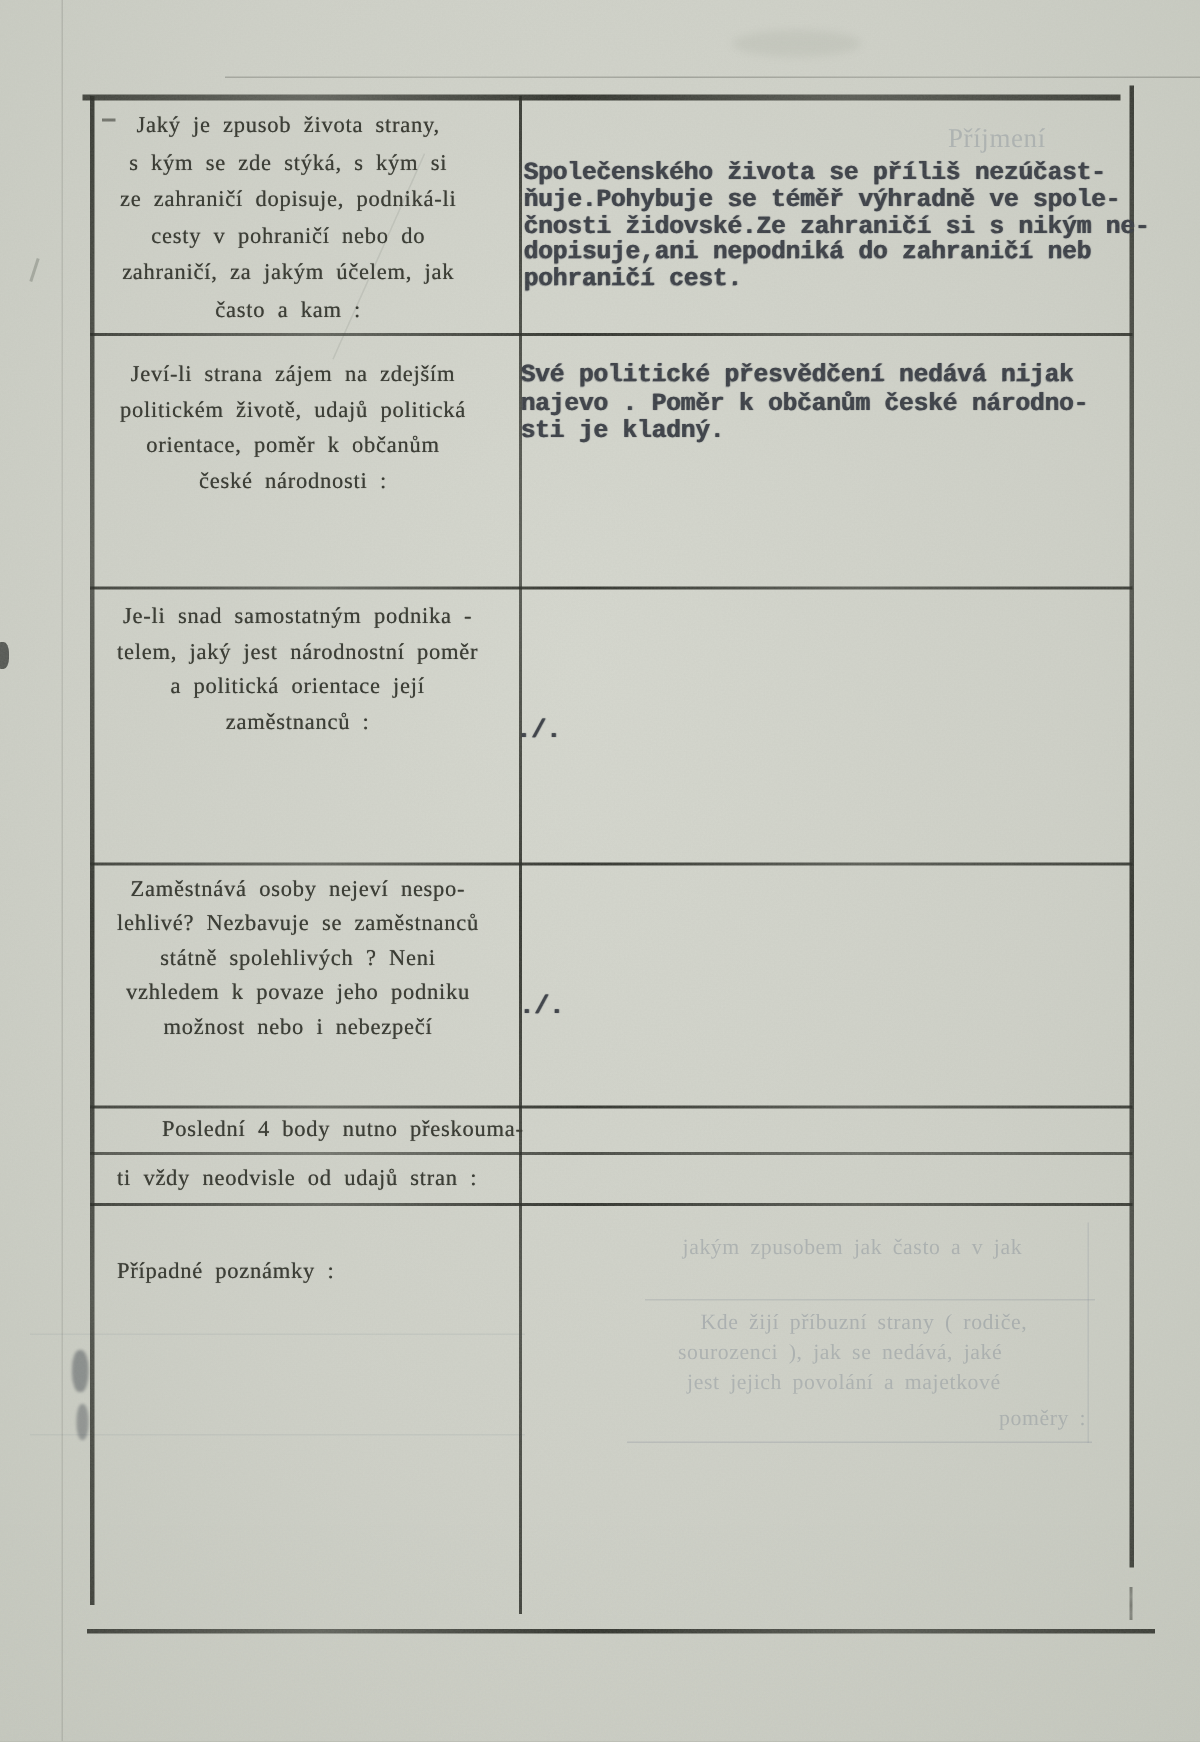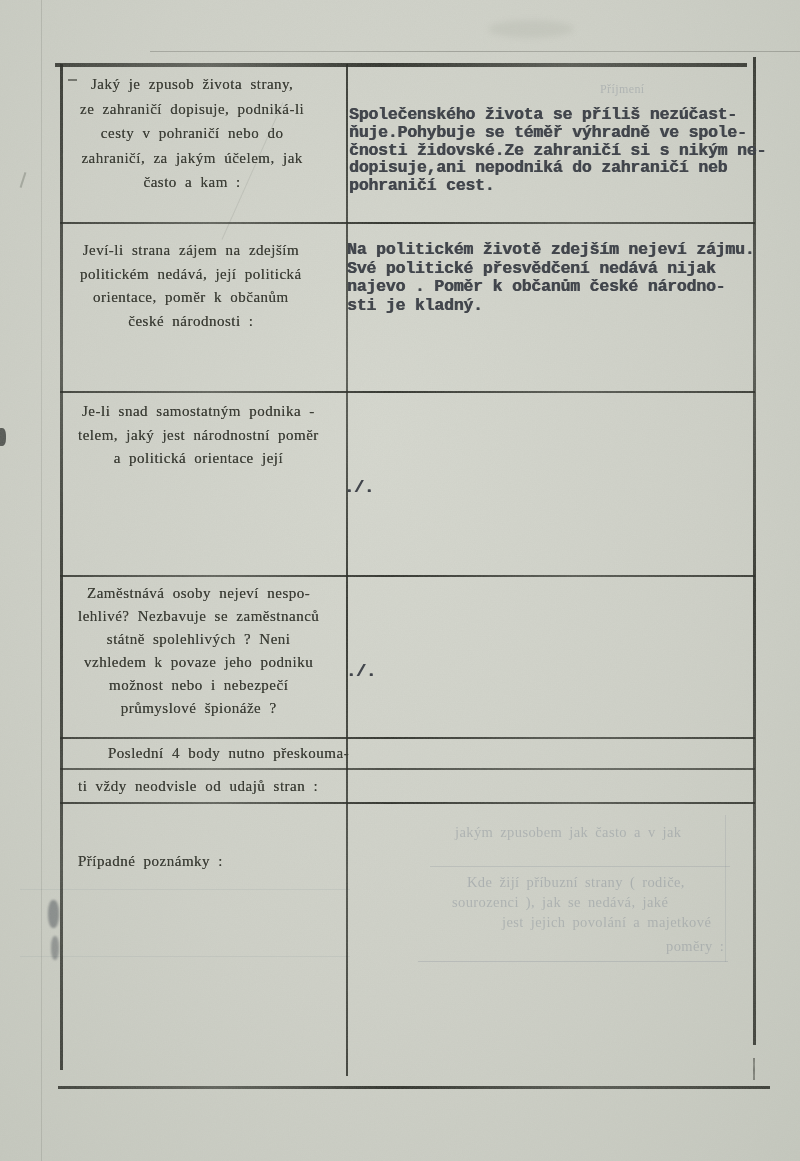--- a/index.html
+++ b/index.html
@@ -25,25 +25,25 @@
   .bleed{position:absolute;font-size:14.5px;color:#6c7787;letter-spacing:.4px;word-spacing:3px;
          filter:blur(.4px);pointer-events:none;white-space:nowrap;}
   .smudge{position:absolute;pointer-events:none;border-radius:50%;}
   .mark{position:absolute;pointer-events:none;}
 </style>
 </head>
 <body>
 
 <div class="page">
 
-  <span class="bleed" style="left:600px;top:82px;opacity:.32;font-size:12px;">Příjmení</span>
+  <span class="bleed" style="left:632px;top:82px;opacity:.32;font-size:18px;">Příjmení</span>
   <span class="bleed" style="left:455px;top:824px;opacity:.34;text-align:center;">jakým zpusobem jak často a v jak</span>
   <span class="bleed" style="left:447px;top:874px;opacity:.36;margin-left:20px;">Kde žijí příbuzní strany ( rodiče,</span>
   <span class="bleed" style="left:452px;top:894px;opacity:.34;">sourozenci ), jak se nedává, jaké</span>
-  <span class="bleed" style="left:458px;top:914px;opacity:.33;margin-left:44px;">jest jejich povolání a majetkové</span>
+  <span class="bleed" style="left:458px;top:914px;opacity:.33;">jest jejich povolání a majetkové</span>
   <span class="bleed" style="left:666px;top:938px;opacity:.33;">poměry :</span>
   <div class="mark" style="left:430px;top:866px;width:300px;height:1px;background:#76808e;opacity:.22;"></div>
   <div class="mark" style="left:418px;top:961px;width:310px;height:1px;background:#76808e;opacity:.25;"></div>
   <div class="mark" style="left:725px;top:815px;width:1px;height:147px;background:#76808e;opacity:.18;"></div>
   <div class="mark" style="left:20px;top:889px;width:330px;height:1px;background:#76808e;opacity:.12;"></div>
   <div class="mark" style="left:20px;top:956px;width:330px;height:1px;background:#76808e;opacity:.12;"></div>
 
   <div class="smudge" style="left:488px;top:20px;width:86px;height:18px;background:#7c8274;opacity:.12;filter:blur(3px);"></div>
   <div class="smudge" style="left:-3px;top:428px;width:9px;height:18px;background:#2e312e;opacity:.75;filter:blur(.5px);border-radius:40%;"></div>
   <div class="mark" style="left:22px;top:172px;width:2px;height:16px;background:#4a4e46;opacity:.3;transform:rotate(18deg);"></div>
@@ -62,75 +62,75 @@
   <div class="hline" style="left:60px;top:391px;width:695px;height:2px;"></div>
   <div class="hline" style="left:60px;top:575px;width:695px;height:2px;"></div>
   <div class="hline" style="left:60px;top:737px;width:695px;height:2px;"></div>
   <div class="hline" style="left:60px;top:768px;width:695px;height:2px;opacity:.85;"></div>
   <div class="hline" style="left:60px;top:802px;width:695px;height:2px;"></div>
   <div class="hline" style="left:58px;top:1086px;width:712px;height:3px;"></div>
   <div class="mark" style="left:68px;top:79px;width:9px;height:2px;background:#34362e;opacity:.6;"></div>
 
   <div class="q" style="left:80px;top:72px;line-height:24.5px;">
     <div>Jaký je zpusob života strany,</div>
+    <div>s kým se zde stýká, s kým si</div>
     <div>ze zahraničí dopisuje, podniká-li</div>
     <div>cesty v pohraničí nebo do</div>
     <div>zahraničí, za jakým účelem, jak</div>
     <div>často a kam :</div>
   </div>
   <div class="a" style="left:349px;top:106px;line-height:17.8px;">
     <div>Společenského života se příliš nezúčast-</div>
     <div>ňuje.Pohybuje se téměř výhradně ve spole-</div>
     <div>čnosti židovské.Ze zahraničí si s nikým ne-</div>
     <div>dopisuje,ani nepodniká do zahraničí neb</div>
     <div>pohraničí cest.</div>
   </div>
 
   <div class="q" style="left:80px;top:239px;line-height:23.5px;">
     <div>Jeví-li strana zájem na zdejším</div>
-    <div>politickém nedává, její politická</div>
+    <div>politickém životě, udajů politická</div>
     <div>orientace, poměr k občanům</div>
     <div>české národnosti :</div>
   </div>
   <div class="a" style="left:347px;top:241px;line-height:18.6px;">
-    <div>Na politickém životě zdejším nejeví zájmu.</div>
     <div>Své politické přesvědčení nedává nijak</div>
     <div>najevo . Poměr k občanům české národno-</div>
     <div>sti je kladný.</div>
   </div>
 
   <div class="q" style="left:78px;top:400px;line-height:23.5px;">
     <div>Je-li snad samostatným podnika -</div>
     <div>telem, jaký jest národnostní poměr</div>
     <div>a politická orientace její</div>
+    <div>zaměstnanců :</div>
   </div>
   <div class="a" style="left:344px;top:478px;font-size:17px;">
     <div>./.</div>
   </div>
 
   <div class="q" style="left:78px;top:582px;line-height:23px;">
     <div>Zaměstnává osoby nejeví nespo-</div>
     <div>lehlivé? Nezbavuje se zaměstnanců</div>
     <div>státně spolehlivých ? Neni</div>
     <div>vzhledem k povaze jeho podniku</div>
     <div>možnost nebo i nebezpečí</div>
-    <div>průmyslové špionáže ?</div>
   </div>
   <div class="a" style="left:346px;top:662px;font-size:17px;">
     <div>./.</div>
   </div>
 
   <div class="q" style="left:78px;top:743px;line-height:20px;margin-left:30px;">
     <div>Poslední 4 body nutno přeskouma-</div>
   </div>
   <div class="q" style="left:78px;top:776px;line-height:20px;">
     <div>ti vždy neodvisle od udajů stran :</div>
   </div>
 
-  <div class="q" style="left:78px;top:838px;line-height:20px;margin-top:13px;">
+  <div class="q" style="left:78px;top:838px;line-height:20px;">
     <div>Případné poznámky :</div>
   </div>
 
   <svg class="grain" width="800" height="1161">
     <filter id="n">
       <feTurbulence type="fractalNoise" baseFrequency="0.85" numOctaves="2" seed="7"></feTurbulence>
       <feColorMatrix type="matrix" values="0 0 0 0 0.44  0 0 0 0 0.45  0 0 0 0 0.41  0 0 0 0.28 0"></feColorMatrix>
     </filter>
     <rect width="800" height="1161" filter="url(#n)"></rect>
   </svg>

